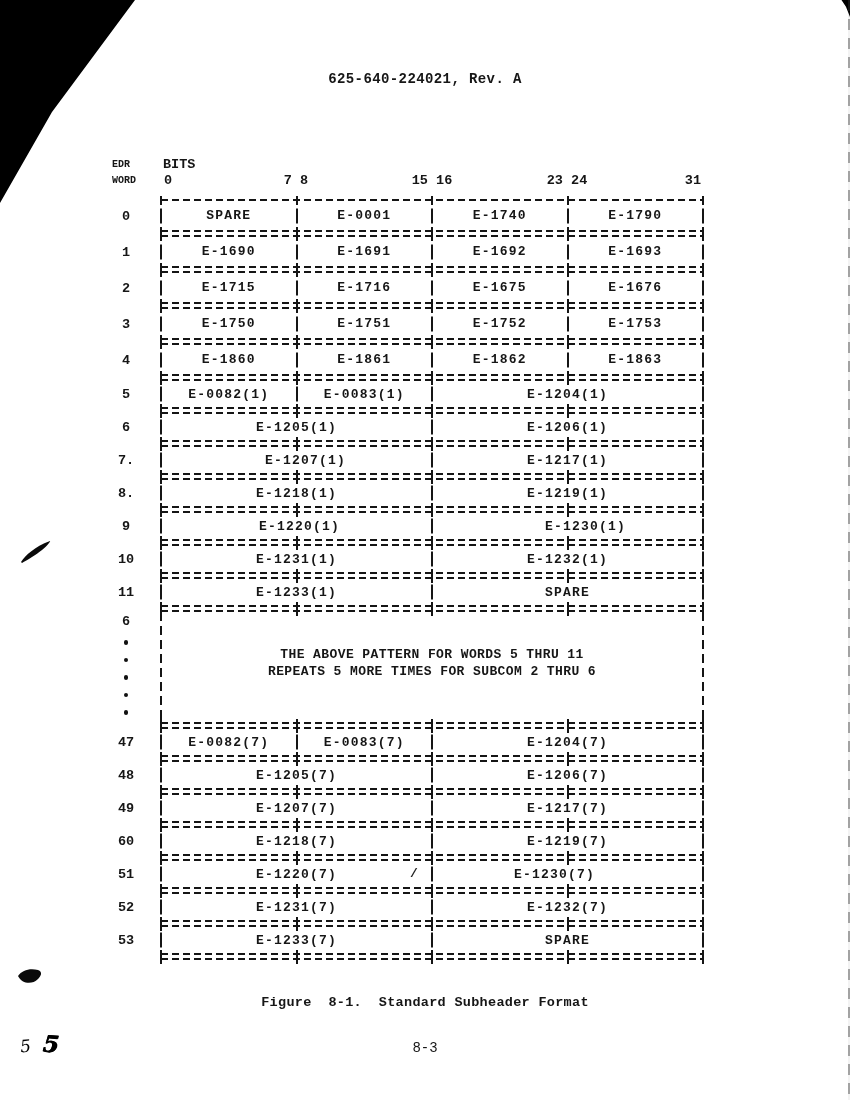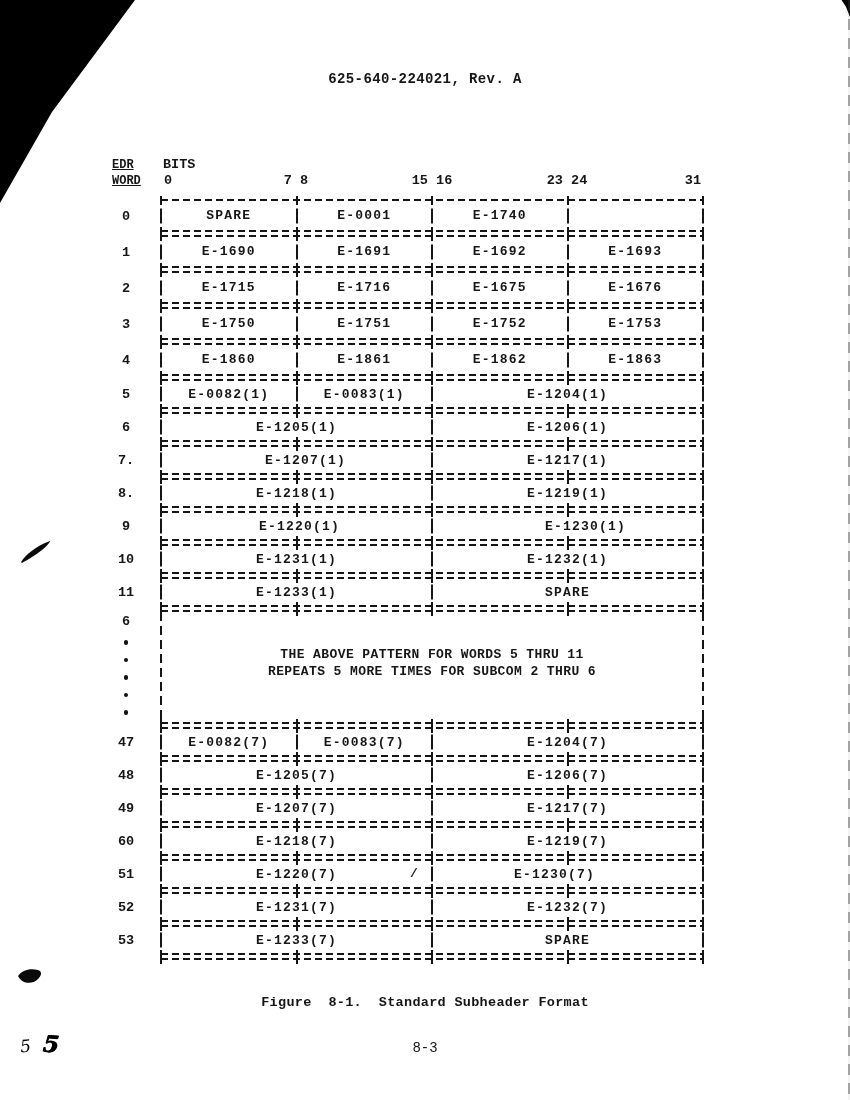--- a/index.html
+++ b/index.html
@@ -16,21 +16,21 @@
     clip-path:polygon(5% 0,100% 0,100% 100%,55% 40%); }
   .edge-right { position:absolute; right:0; top:0; width:2px; height:1100px;
     background:repeating-linear-gradient(180deg, rgba(50,50,50,.45) 0 11px, rgba(50,50,50,.06) 11px 19px); }
   .blob { position:absolute; }
   .blob1 { left:19px; top:539px; }
   .blob2 { left:17px; top:968px; }
   
   .doc-number { position:absolute; top:71px; left:0; right:0; text-align:center;
     font-size:14px; font-weight:bold; letter-spacing:.4px; }
   
-  .edr-head { position:absolute; left:112px; top:157px; font-size:12px; font-weight:bold; line-height:16px;text-decoration:underline; }
+  .edr-head { position:absolute; left:112px; top:157px; font-size:10px; font-weight:bold; line-height:16px; }
   .bits-head { position:absolute; left:163px; top:157px; font-size:13.5px; font-weight:bold; line-height:16px; }
   .bits-row { position:absolute; left:161px; top:173px; width:542px; height:17px;
     font-size:13.5px; font-weight:bold; }
   .bt { position:absolute; white-space:pre; }
   .bt0 { left:3px; }
   .bt1 { left:135px; transform:translateX(-50%); }
   .bt2 { left:271px; transform:translateX(-50%); }
   .bt3 { left:406px; transform:translateX(-50%); }
   .bt4 { right:2px; }
   
@@ -107,20 +107,21 @@
           <div class="tick" style="left: -1px;"></div>
           <div class="tick" style="left: 134.5px;"></div>
           <div class="tick" style="left: 270px;"></div>
           <div class="tick" style="left: 405.5px;"></div>
           <div class="tick" style="left: 541px;"></div>
         </div>
         <div class="rbody">
           <div class="cell" style="left: 0px; width: 135.5px;">SPARE</div>
           <div class="cell" style="left: 135.5px; width: 135.5px;">E-0001</div>
           <div class="cell" style="left: 271px; width: 135.5px;">E-1740</div>
+          <div class="cell" style="left: 406.5px; width: 135.5px;">E-1790</div>
           <div class="pipe" style="left: -1px;"></div>
           <div class="pipe" style="left: 134.5px;"></div>
           <div class="pipe" style="left: 270px;"></div>
           <div class="pipe" style="left: 405.5px;"></div>
           <div class="pipe" style="left: 541px;"></div>
         </div>
         <div class="hline">
           <div class="dashes"></div>
           <div class="tick" style="left: -1px;"></div>
           <div class="tick" style="left: 134.5px;"></div>

